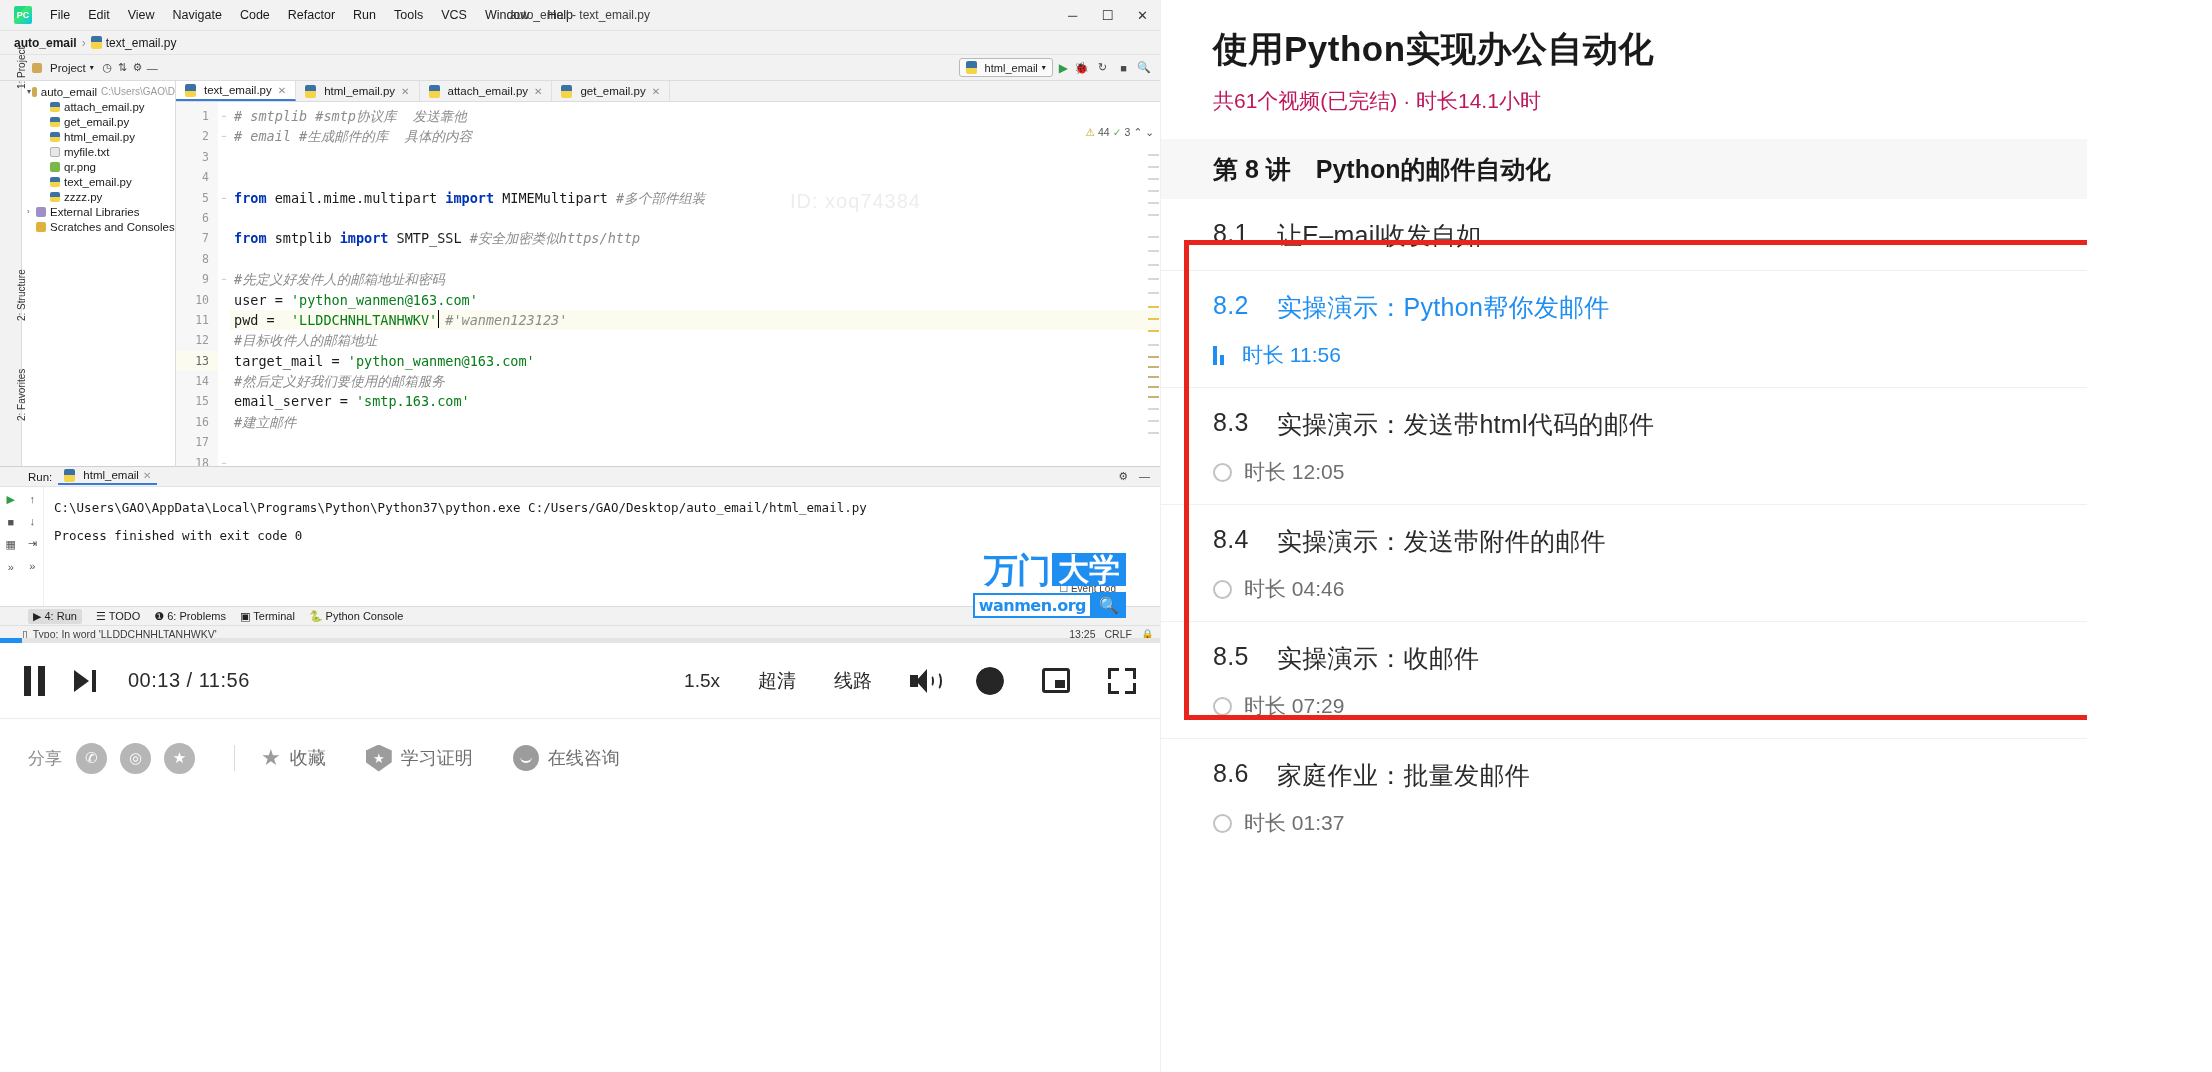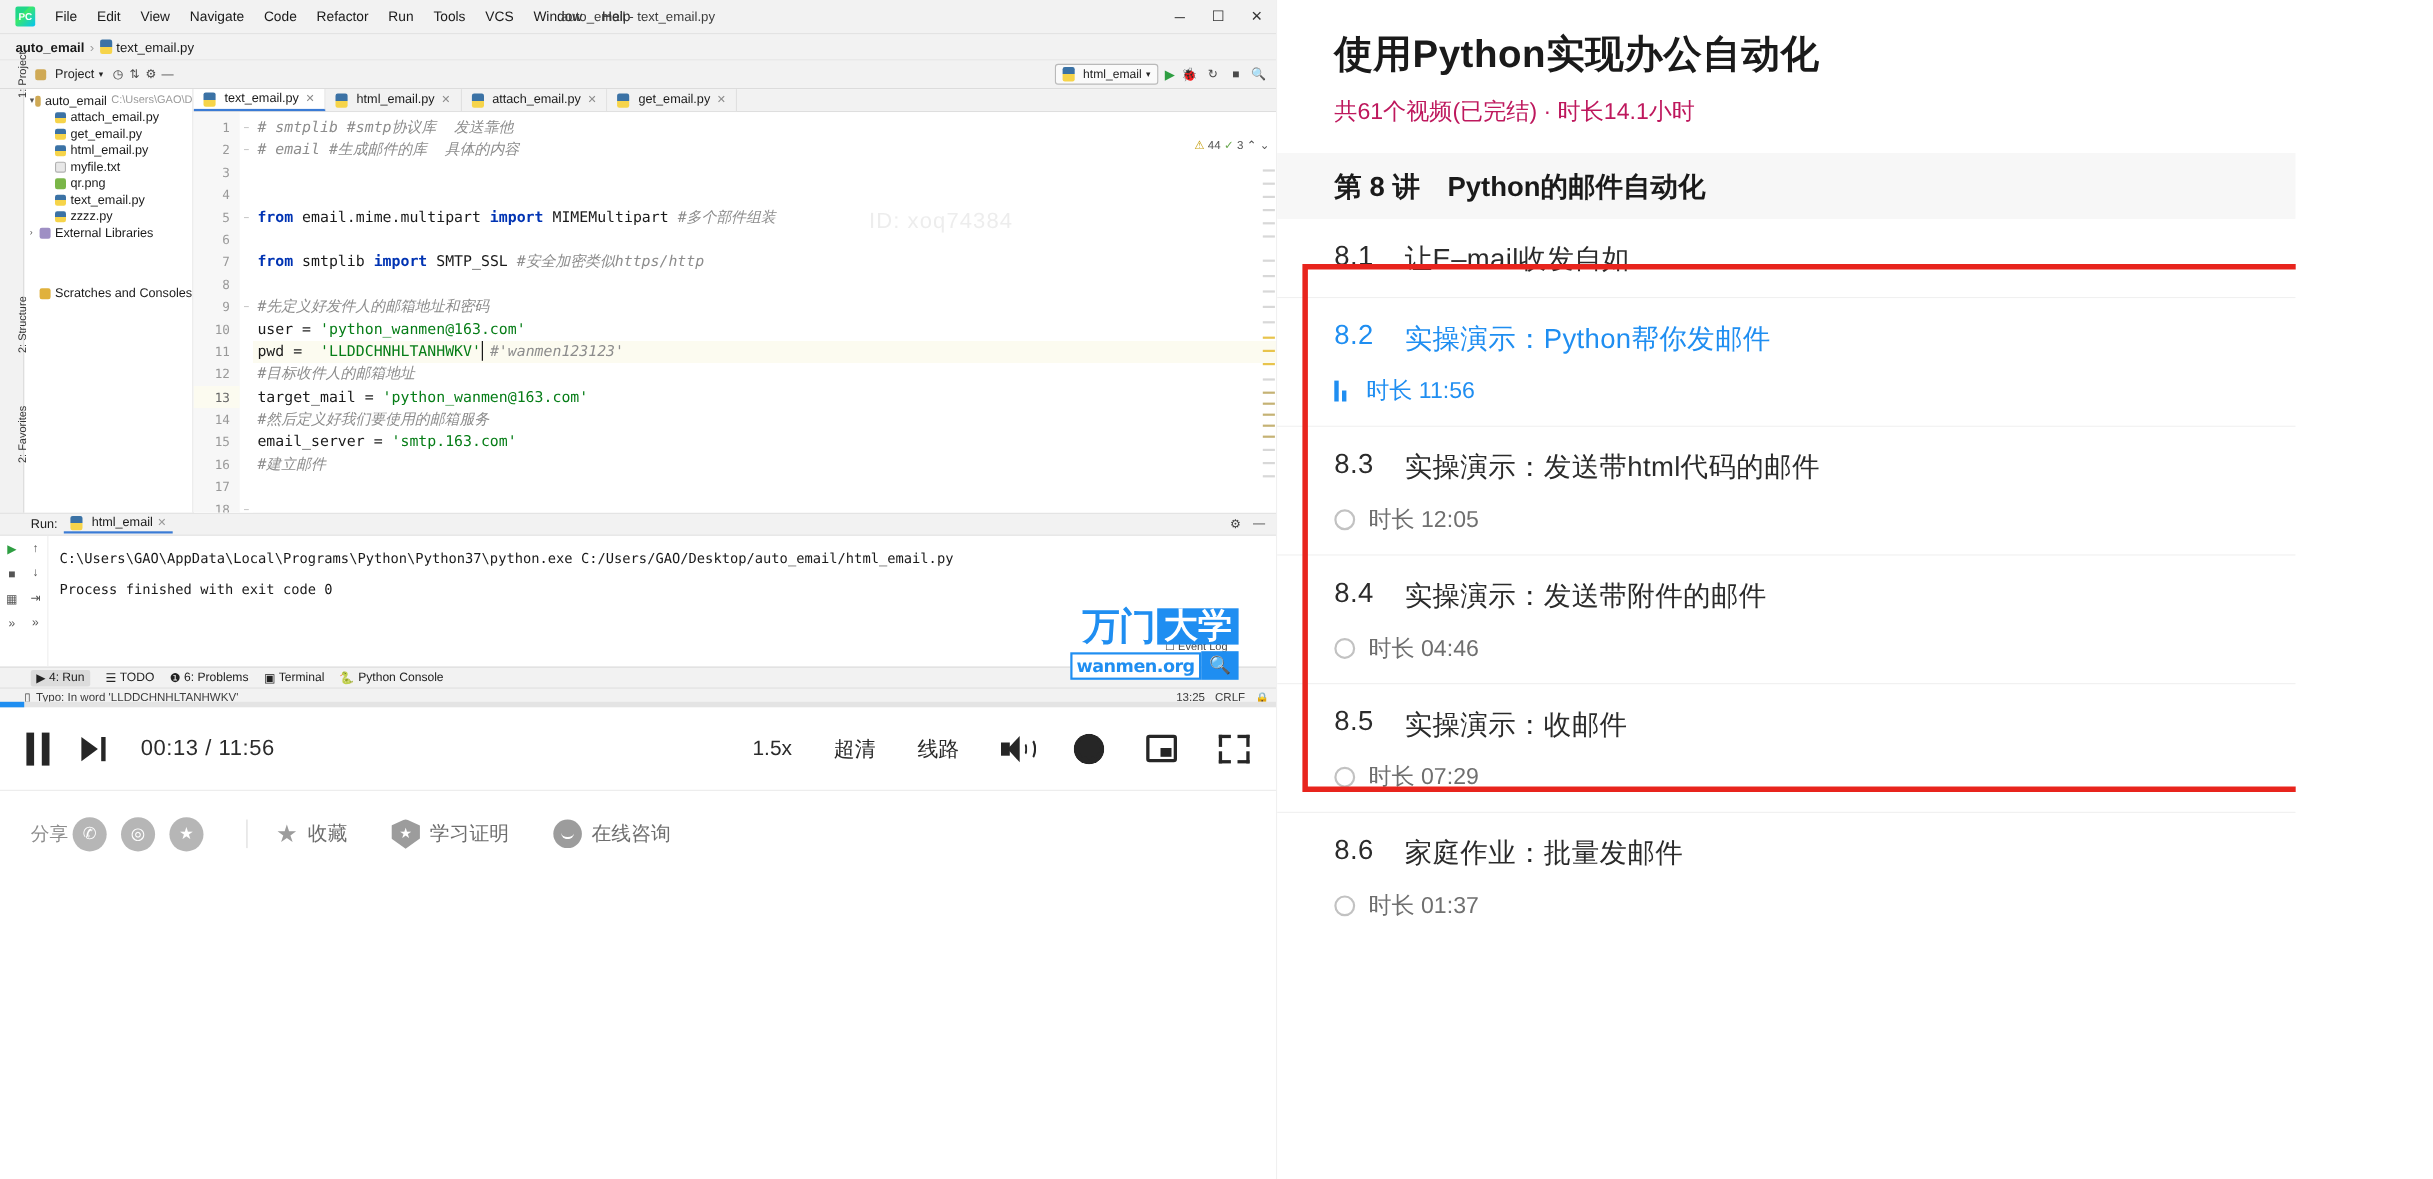--- a/index.html
+++ b/index.html
@@ -173,21 +173,21 @@
   .pip-ic::after { content: ""; position: absolute; right: 2px; bottom: 2px; width: 10px; height: 8px;
         background: #262626; }
   .fs-ic { width: 28px; height: 26px; position: relative; }
   .fs-ic span { position: absolute; width: 11px; height: 11px; }
   .fs-ic .a { left:0; top:0; border-left: 3px solid #262626; border-top: 3px solid #262626; }
   .fs-ic .b { right:0; top:0; border-right: 3px solid #262626; border-top: 3px solid #262626; }
   .fs-ic .c { left:0; bottom:0; border-left: 3px solid #262626; border-bottom: 3px solid #262626; }
   .fs-ic .d { right:0; bottom:0; border-right: 3px solid #262626; border-bottom: 3px solid #262626; }
 
   .actionbar { height: 78px; display: flex; align-items: center; padding: 0 28px; }
-  .share-lbl { font-size: 17px; color: #8d8d8d; margin-right: 4px; }
+  .share-lbl { font-size: 17px; color: #8d8d8d; margin-right: 14px; }
   .soc { width: 31px; height: 31px; border-radius: 50%; background: #b6b6b6; color: #fff;
          display: flex; align-items: center; justify-content: center; font-size: 15px; margin-right: 13px; }
   .vdiv { width: 1px; height: 26px; background: #dadada; margin: 0 26px; }
   .act { display: flex; align-items: center; gap: 9px; margin-right: 40px; }
   .act-lbl { font-size: 18px; color: #6e6e6e; }
   .star-ic { color: #9c9c9c; font-size: 22px; }
   .badge-ic { width: 26px; height: 27px; background: #9c9c9c; color: #fff; font-size: 13px;
               display: flex; align-items: center; justify-content: center;
               clip-path: polygon(50% 0,100% 22%,100% 66%,50% 100%,0 66%,0 22%); }
   .chat-ic { width: 26px; height: 26px; border-radius: 50%; background: #9c9c9c; position: relative; }
@@ -326,21 +326,21 @@
             <div class="tree-row" style="padding-left: 19px;">
               <span class="tw"></span>
               <span class="ic-sq ic-py"></span>
               <span>zzzz.py</span>
             </div>
             <div class="tree-row" style="padding-left: 5px;">
               <span class="tw">›</span>
               <span class="ic-sq ic-lib"></span>
               <span>External Libraries</span>
             </div>
-            <div class="tree-row" style="padding-left: 5px; margin-top: 40px;">
+            <div class="tree-row" style="padding-left: 5px;">
               <span class="tw"></span>
               <span class="ic-sq ic-scr"></span>
               <span>Scratches and Consoles</span>
             </div>
           </div>
 
         <div class="editorpane">
           <div class="edtabs" id="edtabs">
               <div class="edtab active">
                 <span class="pyfile-ic"></span>

